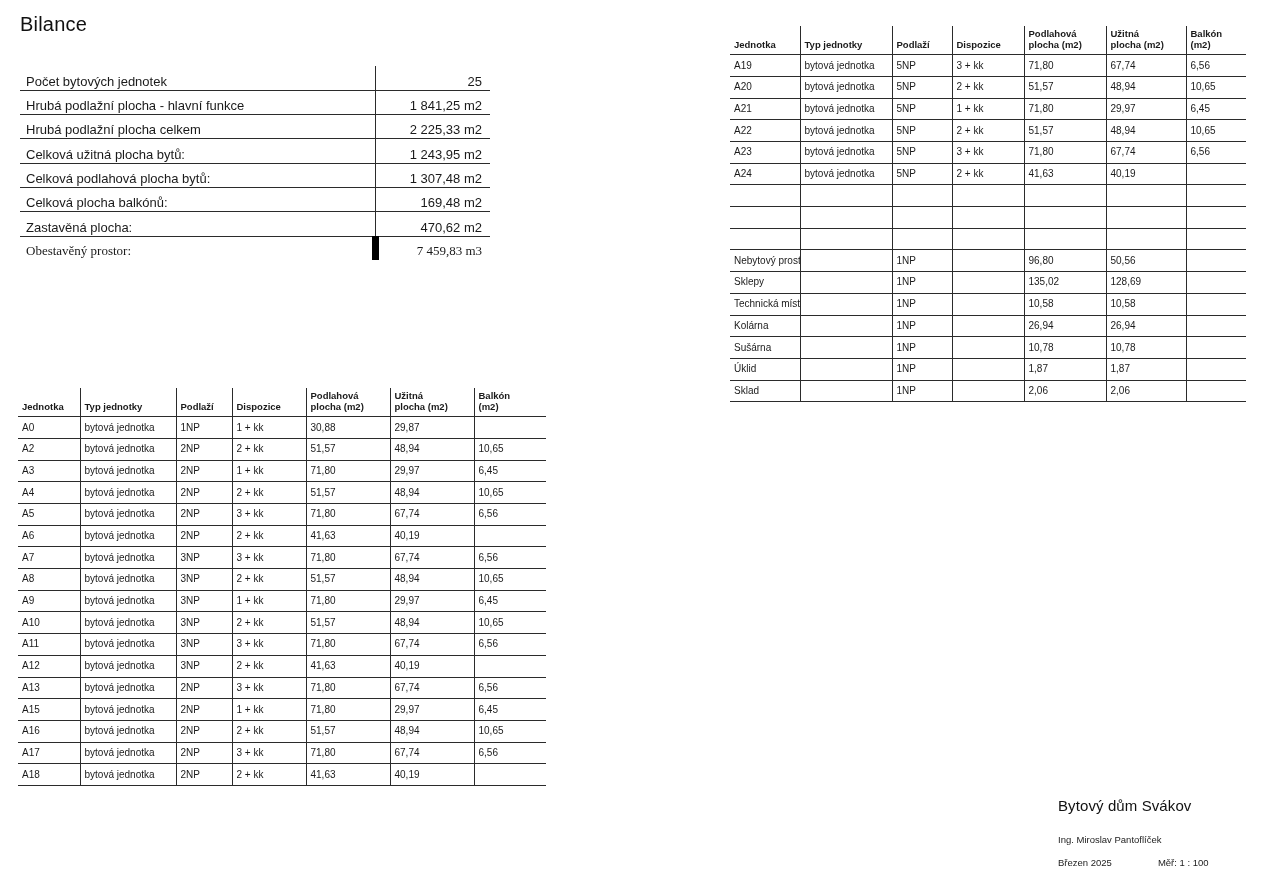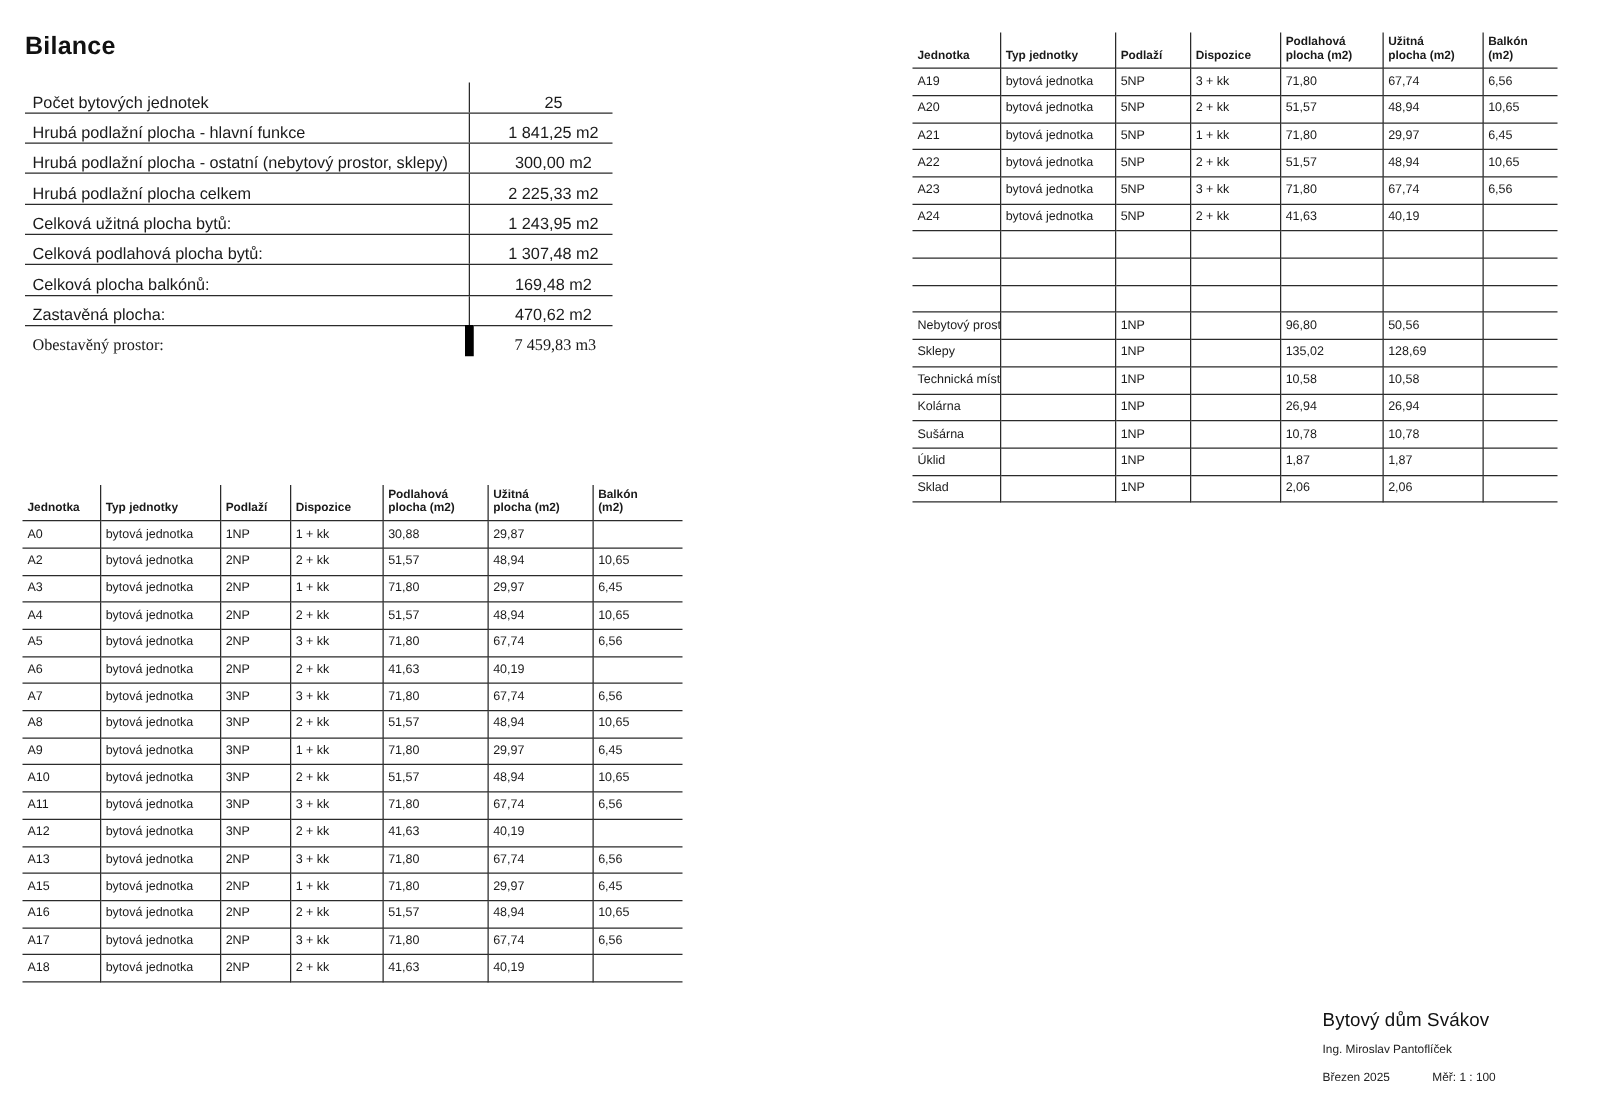--- a/index.html
+++ b/index.html
@@ -9,23 +9,23 @@
     height: 882px;
     background: #ffffff;
     font-family: "Liberation Sans", sans-serif;
     color: #1a1a1a;
     position: relative;
     overflow: hidden;
   }
   .page-title {
     position: absolute;
     left: 20px;
-    top: 13px;
+    top: 0;
     font-size: 20px;
-    font-weight: 700;
+    font-weight: 400;
     letter-spacing: 0.2px;
     color: #111;
   }
 
   
   .summary {
     position: absolute;
     left: 20px;
     top: 66px;
     width: 470px;
@@ -35,21 +35,21 @@
   .summary tr { height: 24.3px; }
   .summary td {
     border-bottom: 1px solid #2b2b2b;
     padding: 0 6px 1px 6px;
     vertical-align: bottom;
     white-space: nowrap;
   }
   .summary td.label { width: 355px; }
   .summary td.value {
     border-left: 1px solid #2b2b2b;
-    text-align: center;
+    text-align: right;
     padding-right: 8px;
     padding-left: 28px;
   }
   .summary tr:last-child td { border-bottom: none; font-family: Liberation Serif, serif; }
   .summary tr:last-child td.value { border-left: 7px solid #000000; }
 
   
   .unit-table {
     border-collapse: collapse;
     font-size: 10px;
@@ -103,53 +103,49 @@
     right: 22px;
     bottom: 14px;
     width: 320px;
     text-align: left;
     padding-left: 120px;
   }
   .footer .project {
     font-size: 15px;
     font-weight: 400;
     color: #111;
-    margin-bottom: 9px;
+    margin-bottom: 20px;
     letter-spacing: 0.1px;
   }
   .footer .author {
     font-size: 9.5px;
     color: #222;
     margin-bottom: 12px;
   }
   .footer .meta {
     font-size: 9.5px;
     color: #222;
     display: flex;
-    gap: 34px;
+    gap: 46px;
   }
 </style>
 </head>
 <body>
 
 <h1 class="page-title">Bilance</h1>
 
 <table class="summary">
   <tbody>
       <tr>
         <td class="label">Počet bytových jednotek</td>
         <td class="value">25</td>
       </tr>
       <tr>
         <td class="label">Hrubá podlažní plocha - hlavní funkce</td>
         <td class="value">1 841,25 m2</td>
-      </tr>
-      <tr>
-        <td class="label">Hrubá podlažní plocha - ostatní (nebytový prostor, sklepy)</td>
-        <td class="value">300,00 m2</td>
       </tr>
       <tr>
         <td class="label">Hrubá podlažní plocha celkem</td>
         <td class="value">2 225,33 m2</td>
       </tr>
       <tr>
         <td class="label">Celková užitná plocha bytů:</td>
         <td class="value">1 243,95 m2</td>
       </tr>
       <tr>

